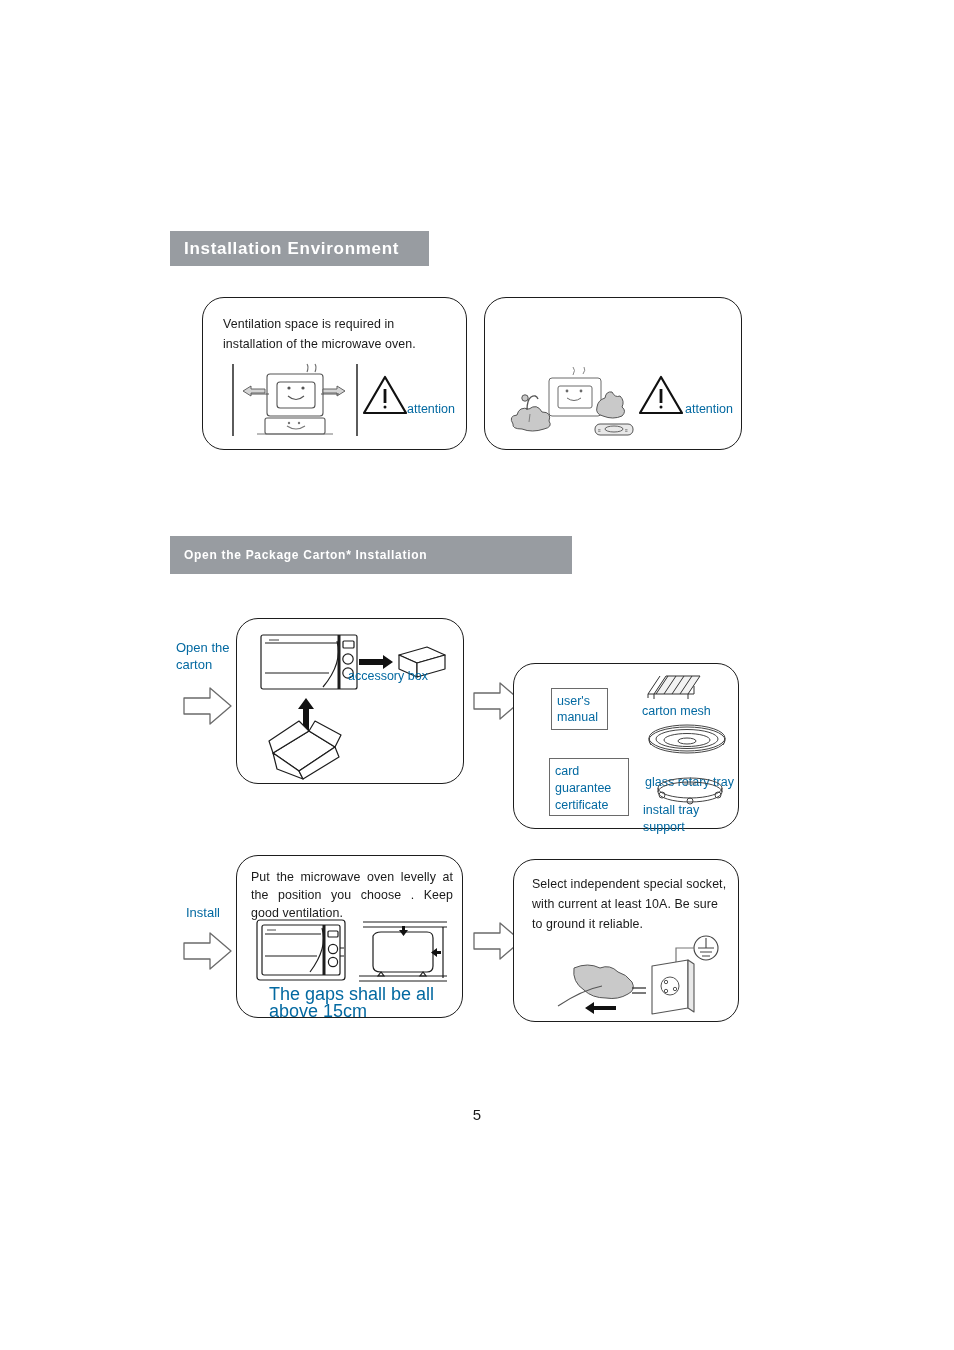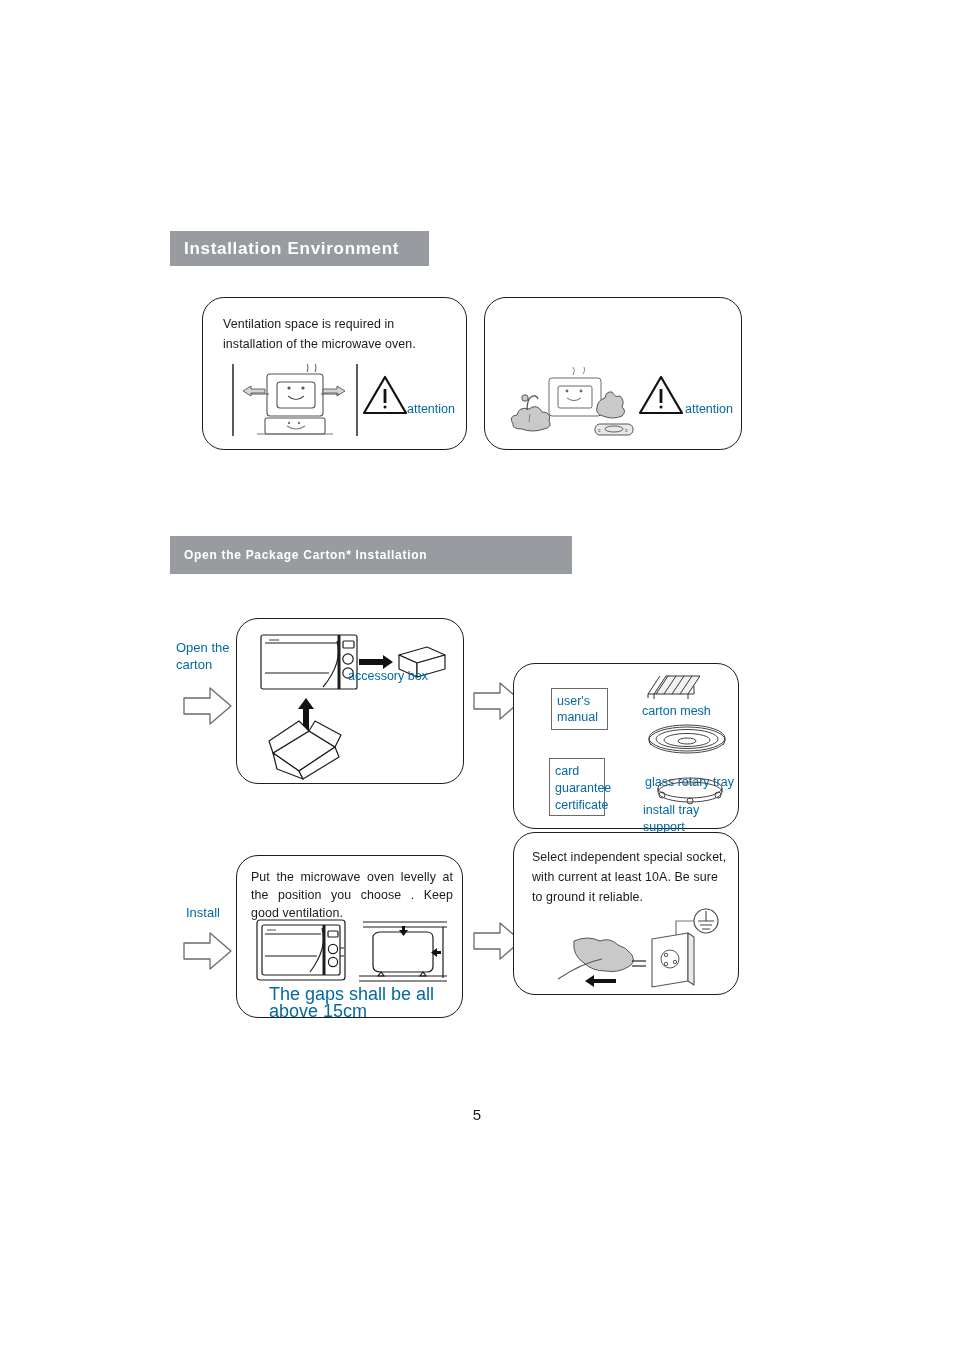--- a/index.html
+++ b/index.html
@@ -251,21 +251,21 @@
   </div>
 
   <div class="panel thin" style="left:513px; top:618px; width:226px; height:166px;margin-top:45px;">
 
     <div style="position:absolute; left:37px; top:24px; width:57px; height:42px;
                 border:1.2px solid #6a6a6a; box-sizing:border-box;">
       <div class="label sm" style="left:5px; top:4px; line-height:16px; white-space:pre-line;">user's
 manual</div>
     </div>
 
-    <div style="position:absolute; left:35px; top:94px; width:56px; height:58px;
+    <div style="position:absolute; left:35px; top:94px; width:80px; height:58px;
                 border:1.2px solid #6a6a6a; box-sizing:border-box;">
       <div class="label sm" style="left:5px; top:4px; line-height:17px; white-space:pre-line;">card
 guarantee
 certificate</div>
     </div>
 
     <div class="art" style="left:130px; top:8px;">
       <svg width="62" height="32" viewBox="0 0 62 32">
         <g stroke="#333" stroke-width="1" fill="none">
           <path d="M10 22 L22 4 L56 4 L44 22 Z" fill="#f2f2f2"></path>
@@ -360,21 +360,21 @@
 
     <div class="label sm" style="left:32px; top:130px; font-size:18px;">The gaps shall be all above 15cm</div>
   </div>
 
   <div class="art" style="left:472px; top:920px;">
     <svg width="52" height="42" viewBox="0 0 52 42">
       <path d="M2 13 H28 V3 L49 21 L28 39 V29 H2 Z" fill="#ffffff" stroke="#6a6a6a" stroke-width="1.3" stroke-linejoin="round"></path>
     </svg>
   </div>
 
-  <div class="panel thin" style="left:513px; top:832px; width:226px; height:163px;">
+  <div class="panel thin" style="left:513px; top:859px; width:226px; height:163px;">
 
     <div class="panel-text" style="left:18px; top:14px; width:198px; line-height:20px;">Select independent special socket, with current at least 10A. Be sure to ground it reliable.</div>
 
     <div class="art" style="left:40px; top:74px;">
       <svg width="180" height="82" viewBox="0 0 180 82">
 
         <g fill="none" stroke="#444" stroke-width="1.1">
           <circle cx="152" cy="14" r="12"></circle>
           <path d="M152 4 V14"></path>
           <path d="M144 14 H160 M146 18 H158 M148 22 H156"></path>

